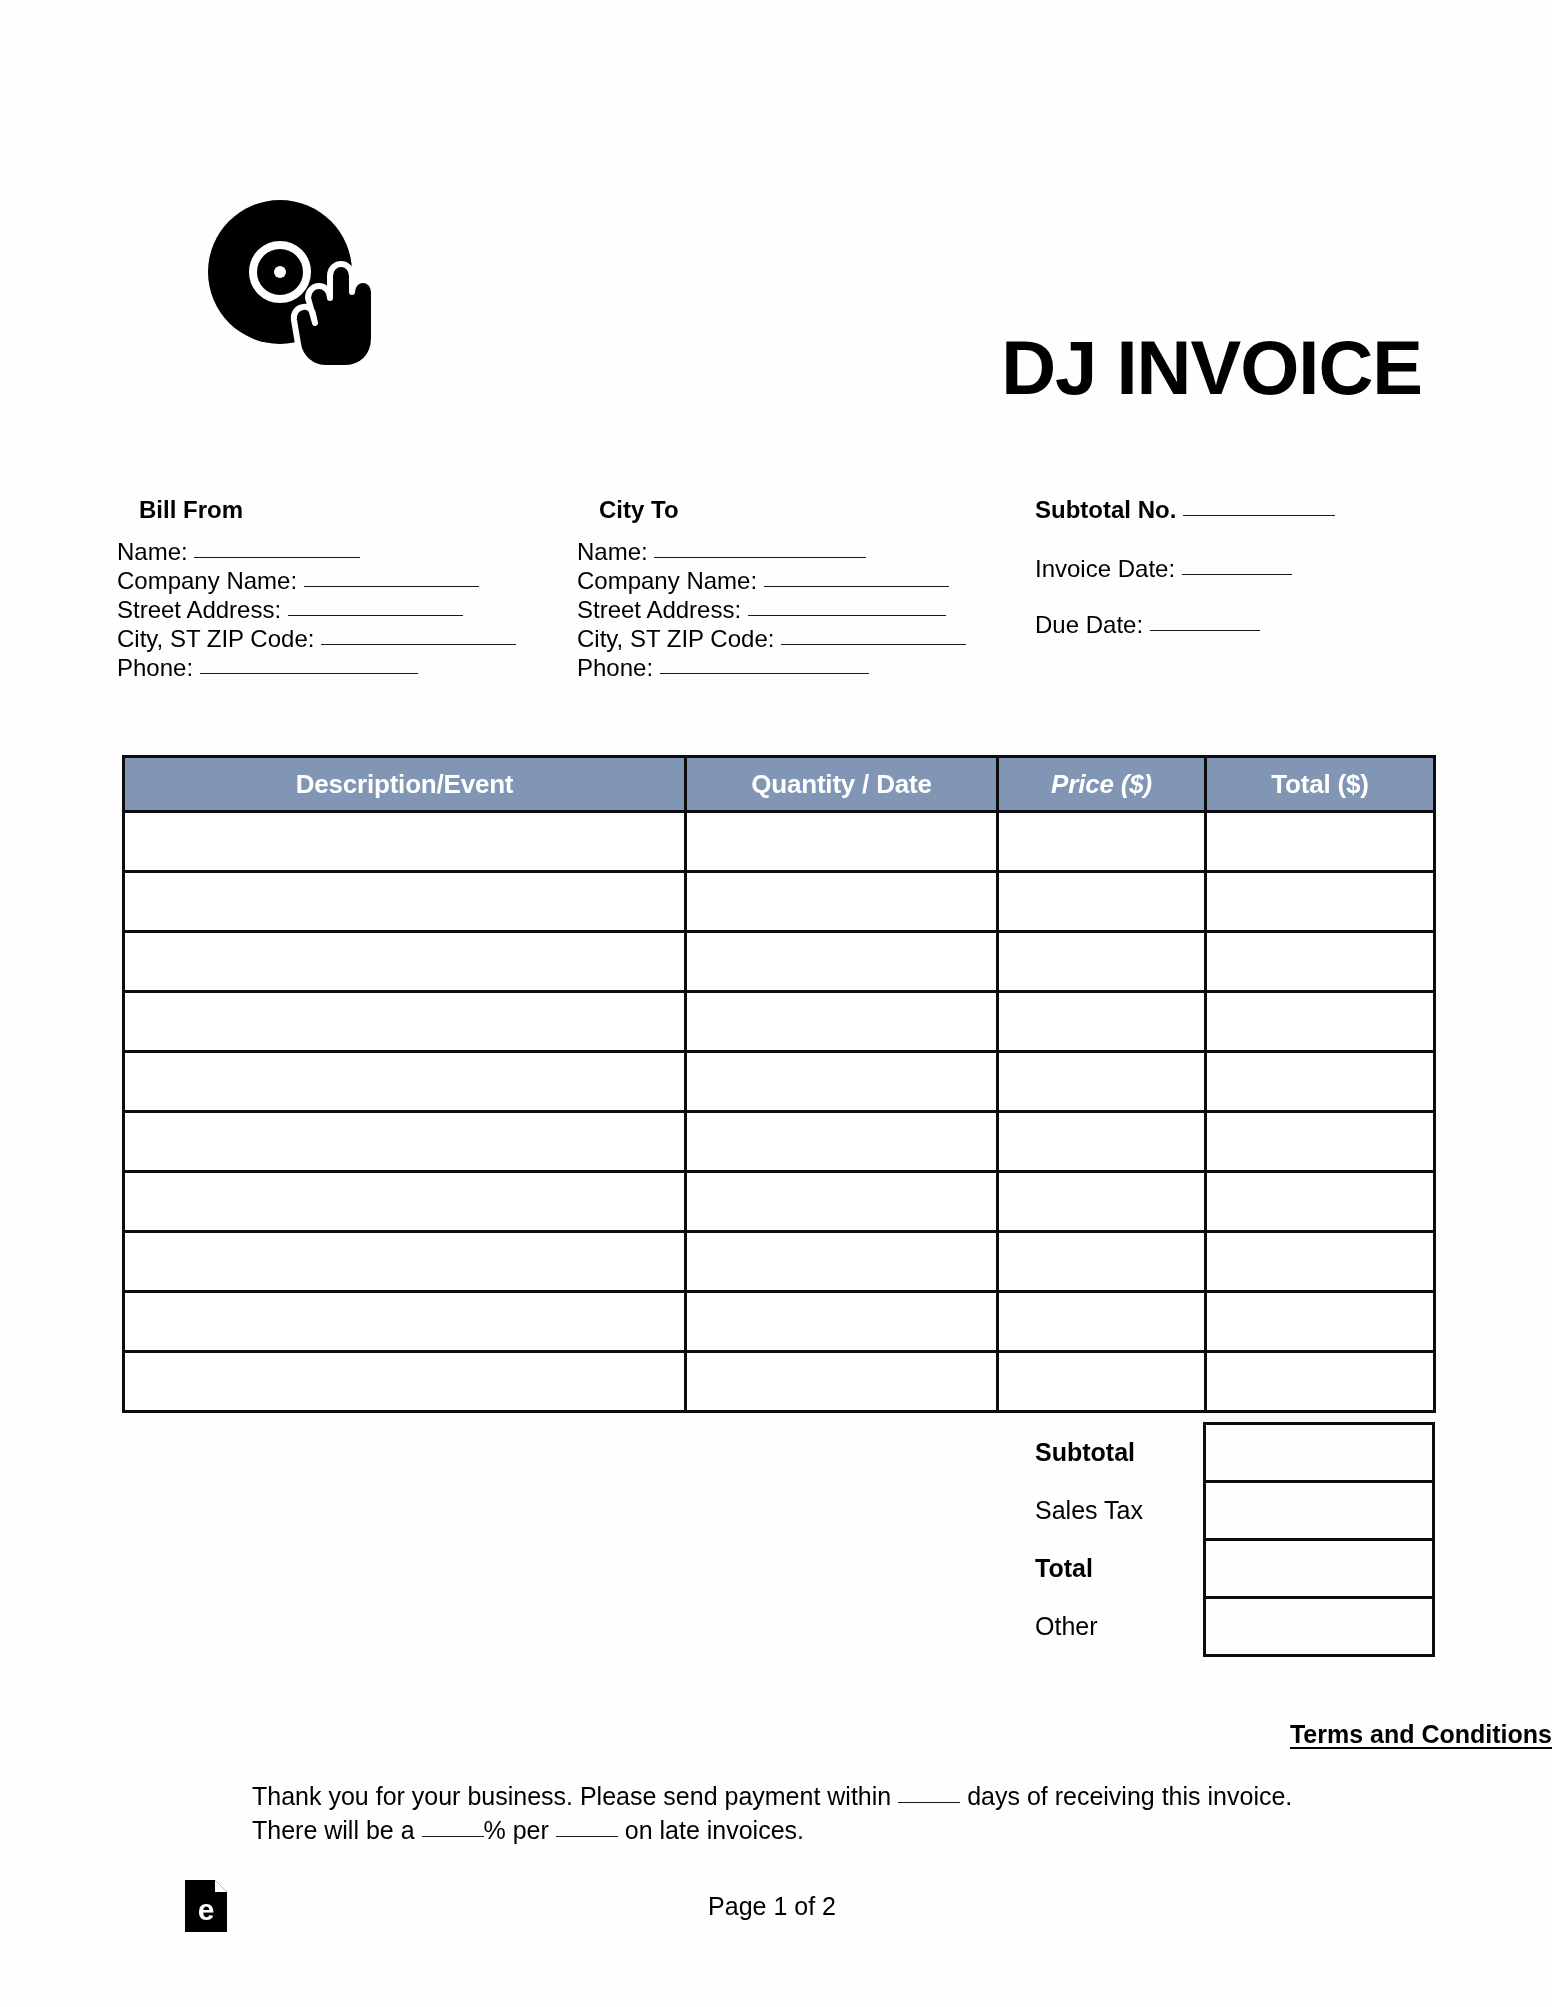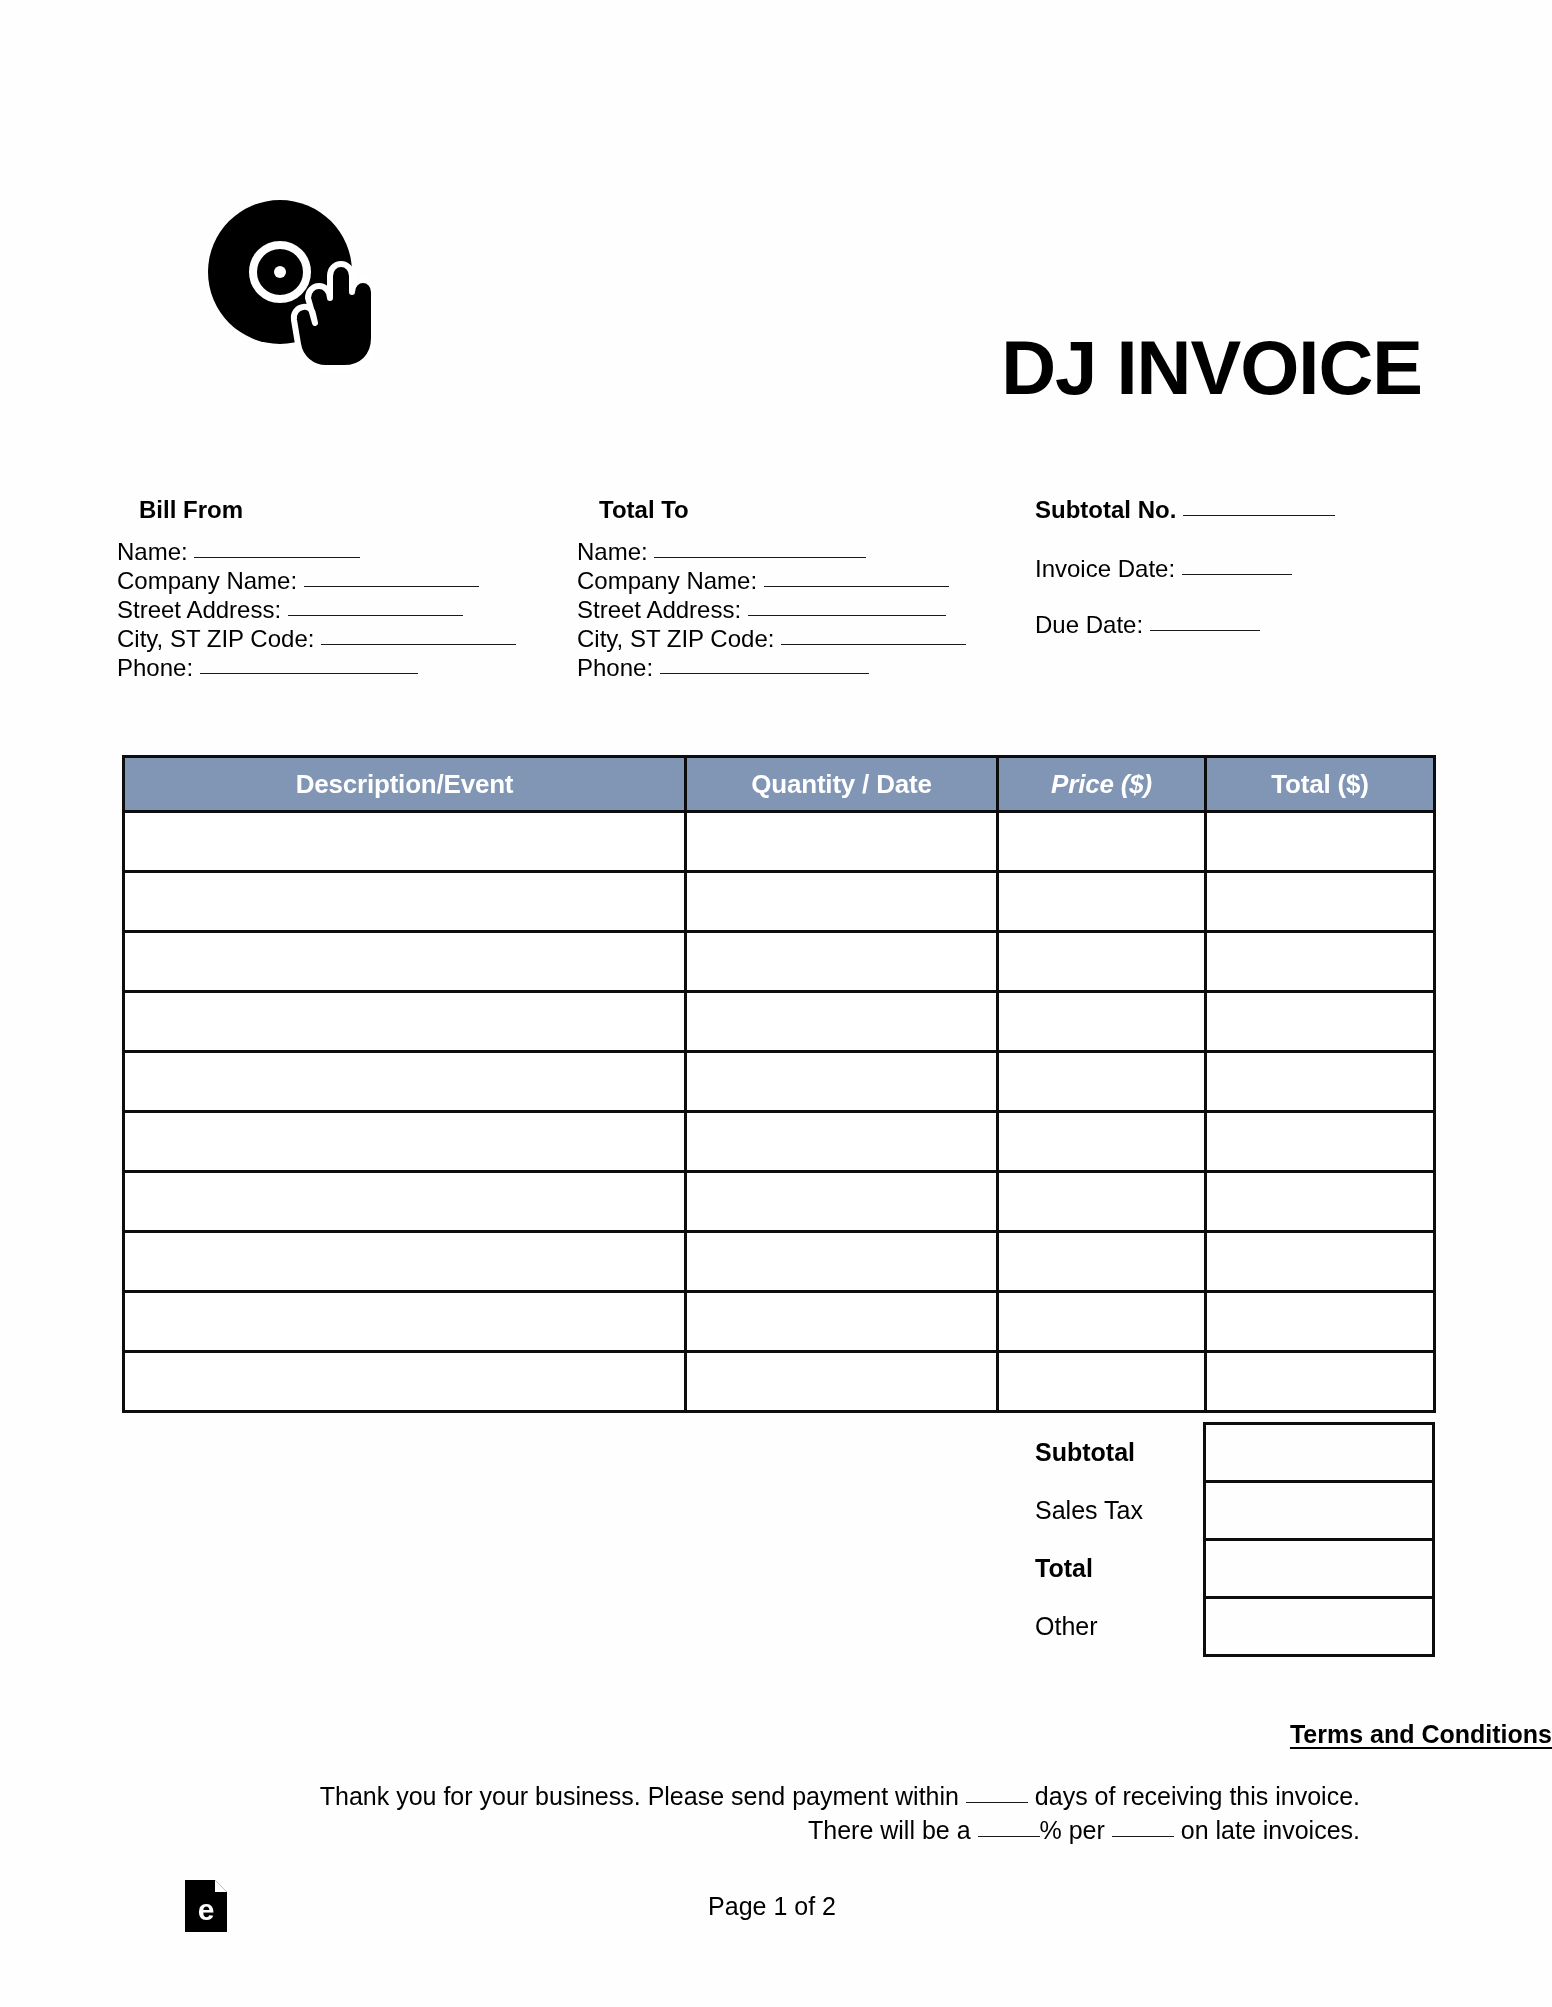--- a/index.html
+++ b/index.html
@@ -158,21 +158,21 @@
     font-weight: bold;
     text-decoration: underline;
     text-underline-offset: 4px;
   }
   .terms-body {
     margin: 30px auto 0 auto;
     width: 1168px;
     padding-left: 60px;
     font-size: 25px;
     line-height: 34px;
-    text-align: right;
+    text-align: left;
   }
 
   
   .footer {
     position: absolute;
     left: 0;
     top: 1880px;
     width: 1552px;
     height: 90px;
   }
@@ -244,21 +244,21 @@
         <span>City, ST ZIP Code:</span>
         <span class="blank" style="width:195px"></span>
       </div>
       <div class="field-line">
         <span>Phone:</span>
         <span class="blank" style="width:218px"></span>
       </div>
     </div>
 
     <div class="party to">
-      <div class="party-title">Total To</div>
+      <div class="party-title">City To</div>
 
       <div class="field-line">
         <span>Name:</span>
         <span class="blank" style="width:212px"></span>
       </div>
       <div class="field-line">
         <span>Company Name:</span>
         <span class="blank" style="width:185px"></span>
       </div>
       <div class="field-line">

